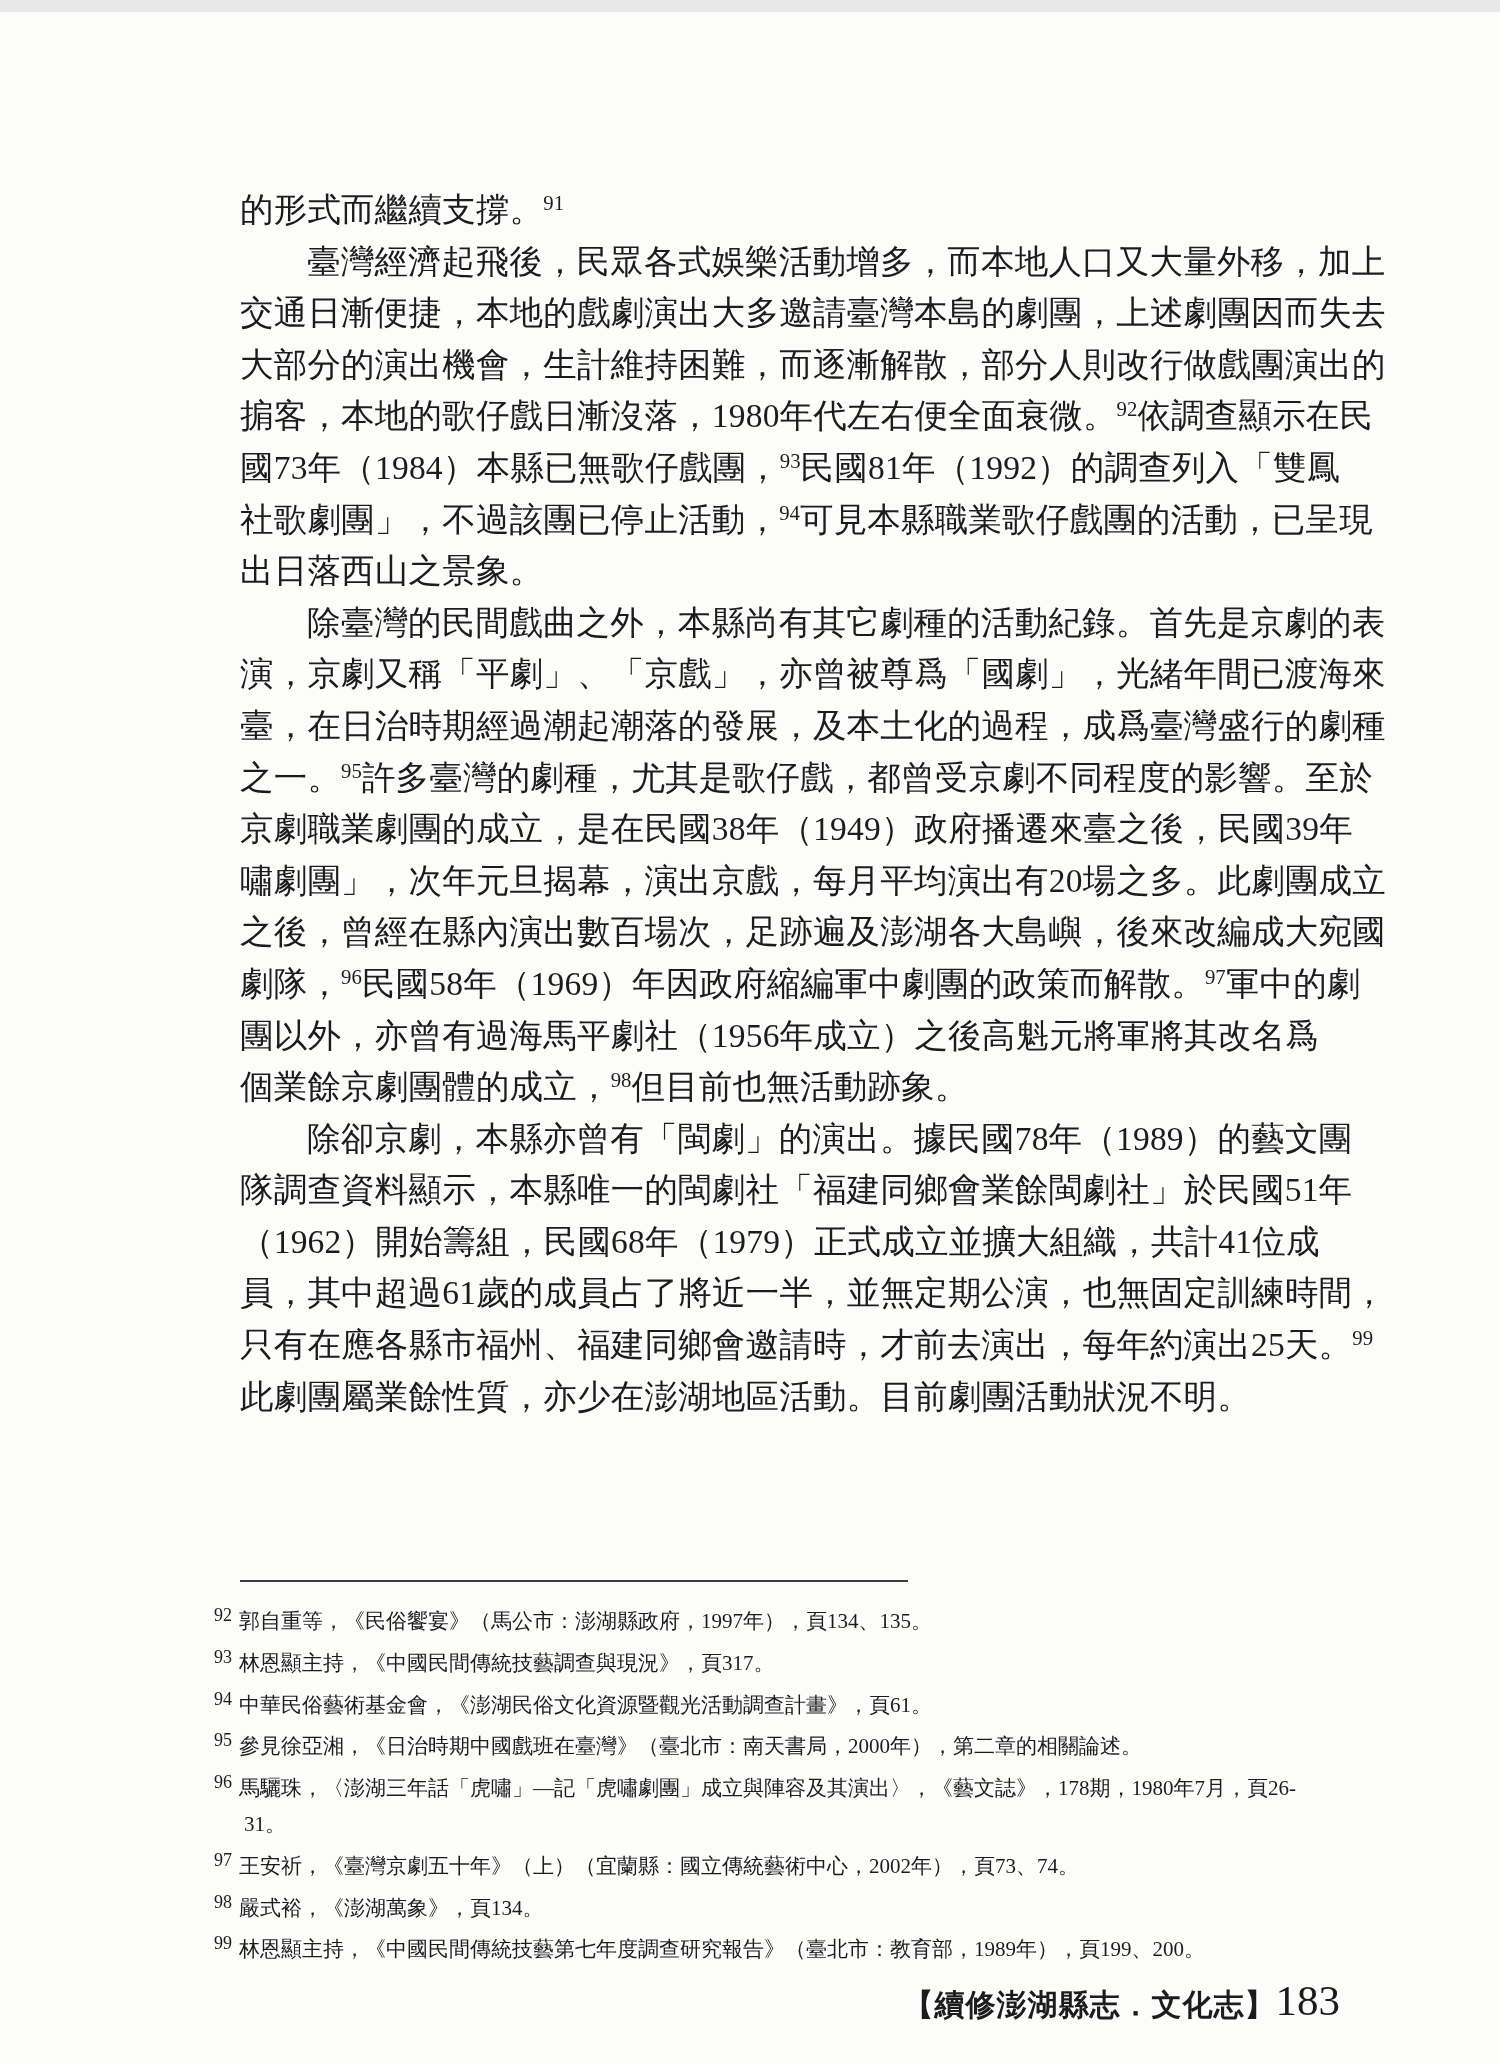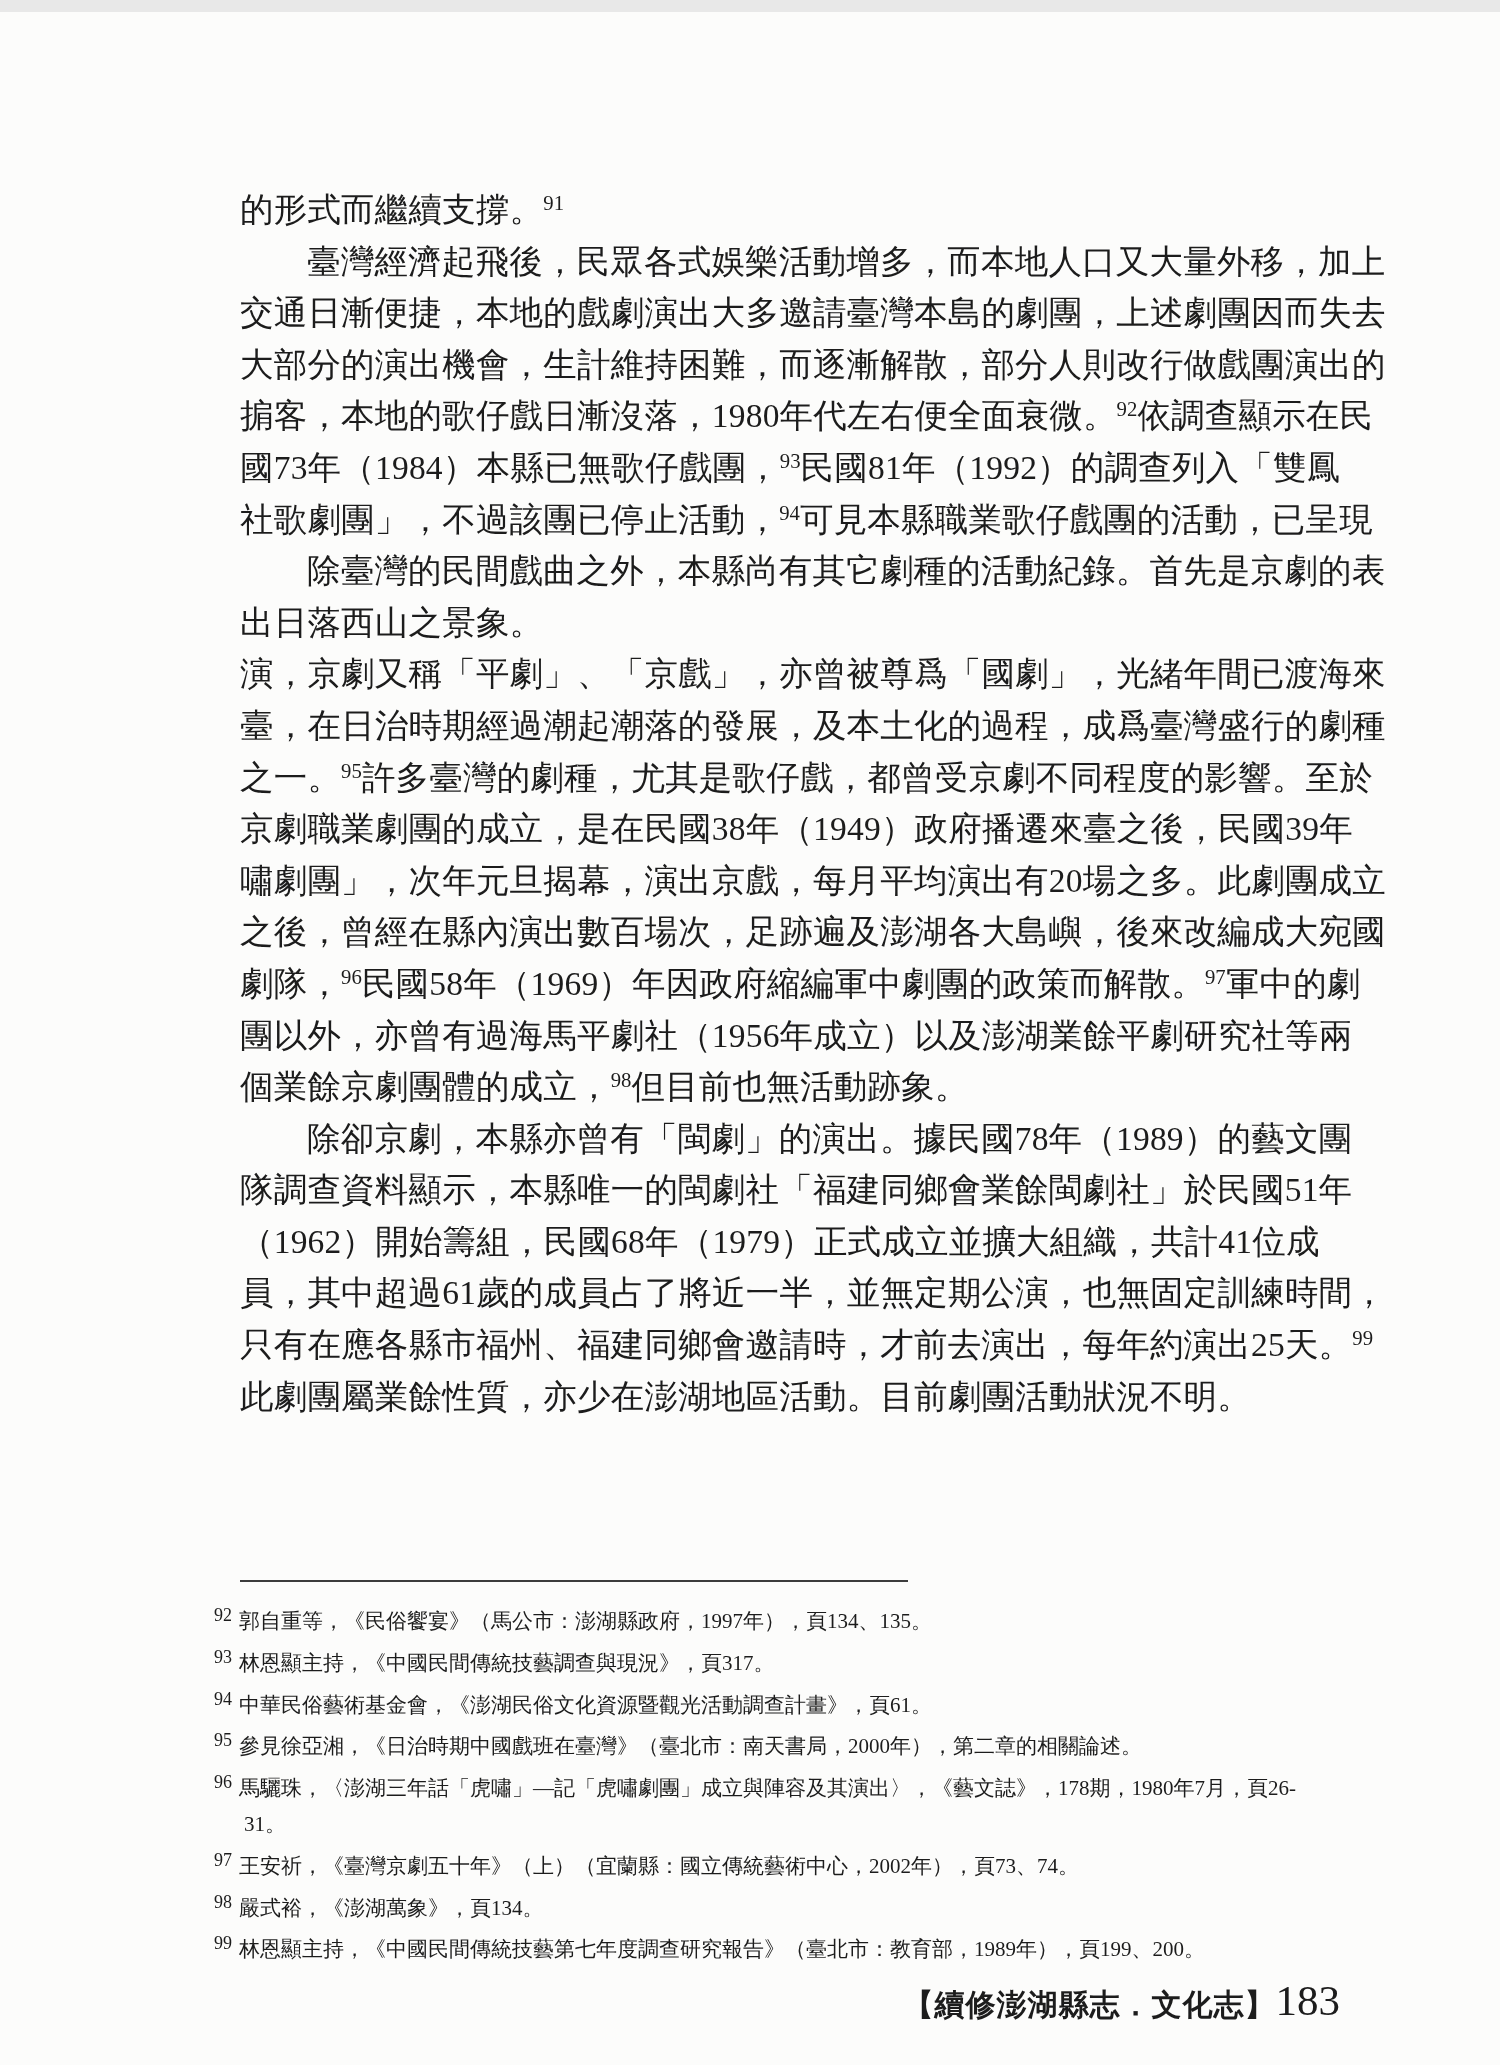--- a/index.html
+++ b/index.html
@@ -67,30 +67,30 @@
 <div class="page">
 
   <div class="body-text">
       <div class="line">的形式而繼續支撐。<sup>91</sup></div>
       <div class="line indent just">臺灣經濟起飛後，民眾各式娛樂活動增多，而本地人口又大量外移，加上</div>
       <div class="line just">交通日漸便捷，本地的戲劇演出大多邀請臺灣本島的劇團，上述劇團因而失去</div>
       <div class="line just">大部分的演出機會，生計維持困難，而逐漸解散，部分人則改行做戲團演出的</div>
       <div class="line just">掮客，本地的歌仔戲日漸沒落，1980年代左右便全面衰微。<sup>92</sup>依調查顯示在民</div>
       <div class="line just">國73年（1984）本縣已無歌仔戲團，<sup>93</sup>民國81年（1992）的調查列入「雙鳳</div>
       <div class="line just">社歌劇團」，不過該團已停止活動，<sup>94</sup>可見本縣職業歌仔戲團的活動，已呈現</div>
+      <div class="line">出日落西山之景象。</div>
       <div class="line indent just">除臺灣的民間戲曲之外，本縣尚有其它劇種的活動紀錄。首先是京劇的表</div>
-      <div class="line">出日落西山之景象。</div>
       <div class="line just">演，京劇又稱「平劇」、「京戲」，亦曾被尊爲「國劇」，光緒年間已渡海來</div>
       <div class="line just">臺，在日治時期經過潮起潮落的發展，及本土化的過程，成爲臺灣盛行的劇種</div>
       <div class="line just">之一。<sup>95</sup>許多臺灣的劇種，尤其是歌仔戲，都曾受京劇不同程度的影響。至於</div>
       <div class="line just">京劇職業劇團的成立，是在民國38年（1949）政府播遷來臺之後，民國39年</div>
       <div class="line just">嘯劇團」，次年元旦揭幕，演出京戲，每月平均演出有20場之多。此劇團成立</div>
       <div class="line just">之後，曾經在縣內演出數百場次，足跡遍及澎湖各大島嶼，後來改編成大宛國</div>
       <div class="line just">劇隊，<sup>96</sup>民國58年（1969）年因政府縮編軍中劇團的政策而解散。<sup>97</sup>軍中的劇</div>
-      <div class="line just">團以外，亦曾有過海馬平劇社（1956年成立）以及澎湖業餘平劇研究社等兩</div>
+      <div class="line just">團以外，亦曾有過海馬平劇社（1956年成立）之後高魁元將軍將其改名爲</div>
       <div class="line">個業餘京劇團體的成立，<sup>98</sup>但目前也無活動跡象。</div>
       <div class="line indent just">除卻京劇，本縣亦曾有「閩劇」的演出。據民國78年（1989）的藝文團</div>
       <div class="line just">隊調查資料顯示，本縣唯一的閩劇社「福建同鄉會業餘閩劇社」於民國51年</div>
       <div class="line just">（1962）開始籌組，民國68年（1979）正式成立並擴大組織，共計41位成</div>
       <div class="line just">員，其中超過61歲的成員占了將近一半，並無定期公演，也無固定訓練時間，</div>
       <div class="line just">只有在應各縣市福州、福建同鄉會邀請時，才前去演出，每年約演出25天。<sup>99</sup></div>
       <div class="line">此劇團屬業餘性質，亦少在澎湖地區活動。目前劇團活動狀況不明。</div>
     </div>
 
   <div class="fn-sep"></div>

